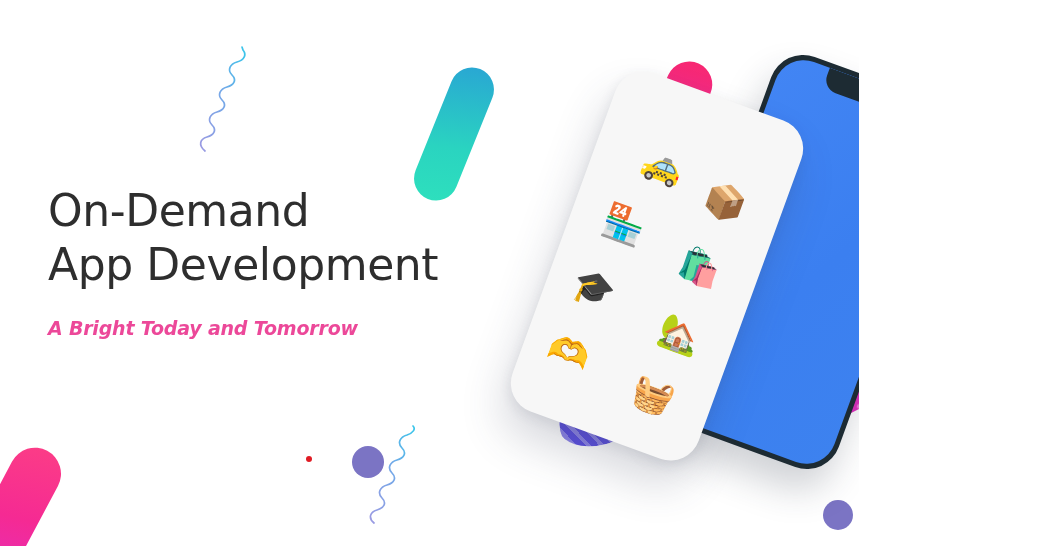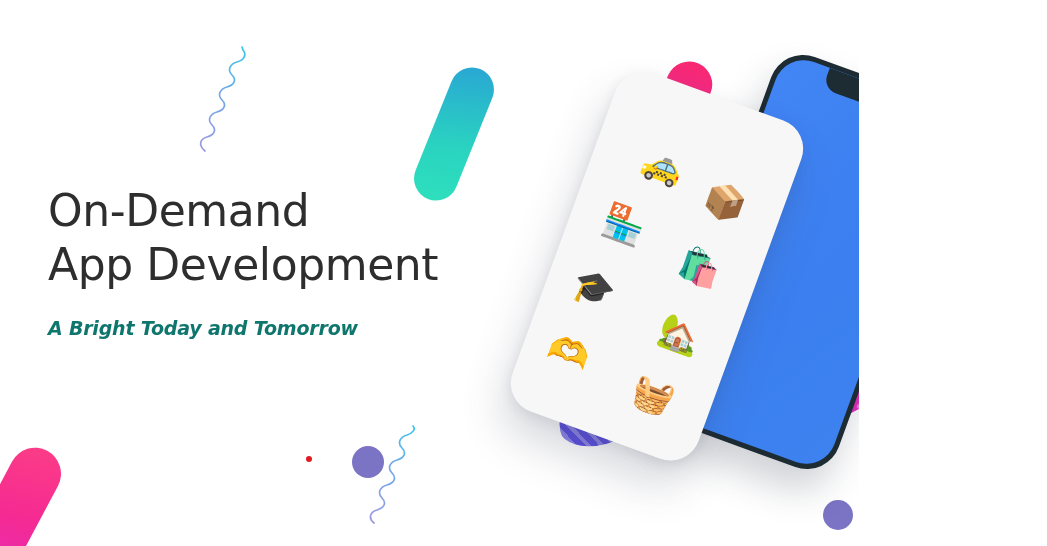--- a/index.html
+++ b/index.html
@@ -34,21 +34,21 @@
     color: #2e2e2e;
     white-space: pre-line;
   }
   .subhead {
     margin: 26px 0 4px 0;
     font-family: "DejaVu Sans", "Liberation Sans", sans-serif;
     font-size: 19px;
     font-weight: bold;
     font-style: italic;
     letter-spacing: -0.2px;
-    color: #0f766e;
+    color: #ec4899;
   }
 
   
   .deco { position: absolute; }
 
   .capsule {
     border-radius: 999px;
   }
 
   .dot-circle { border-radius: 50%; }

